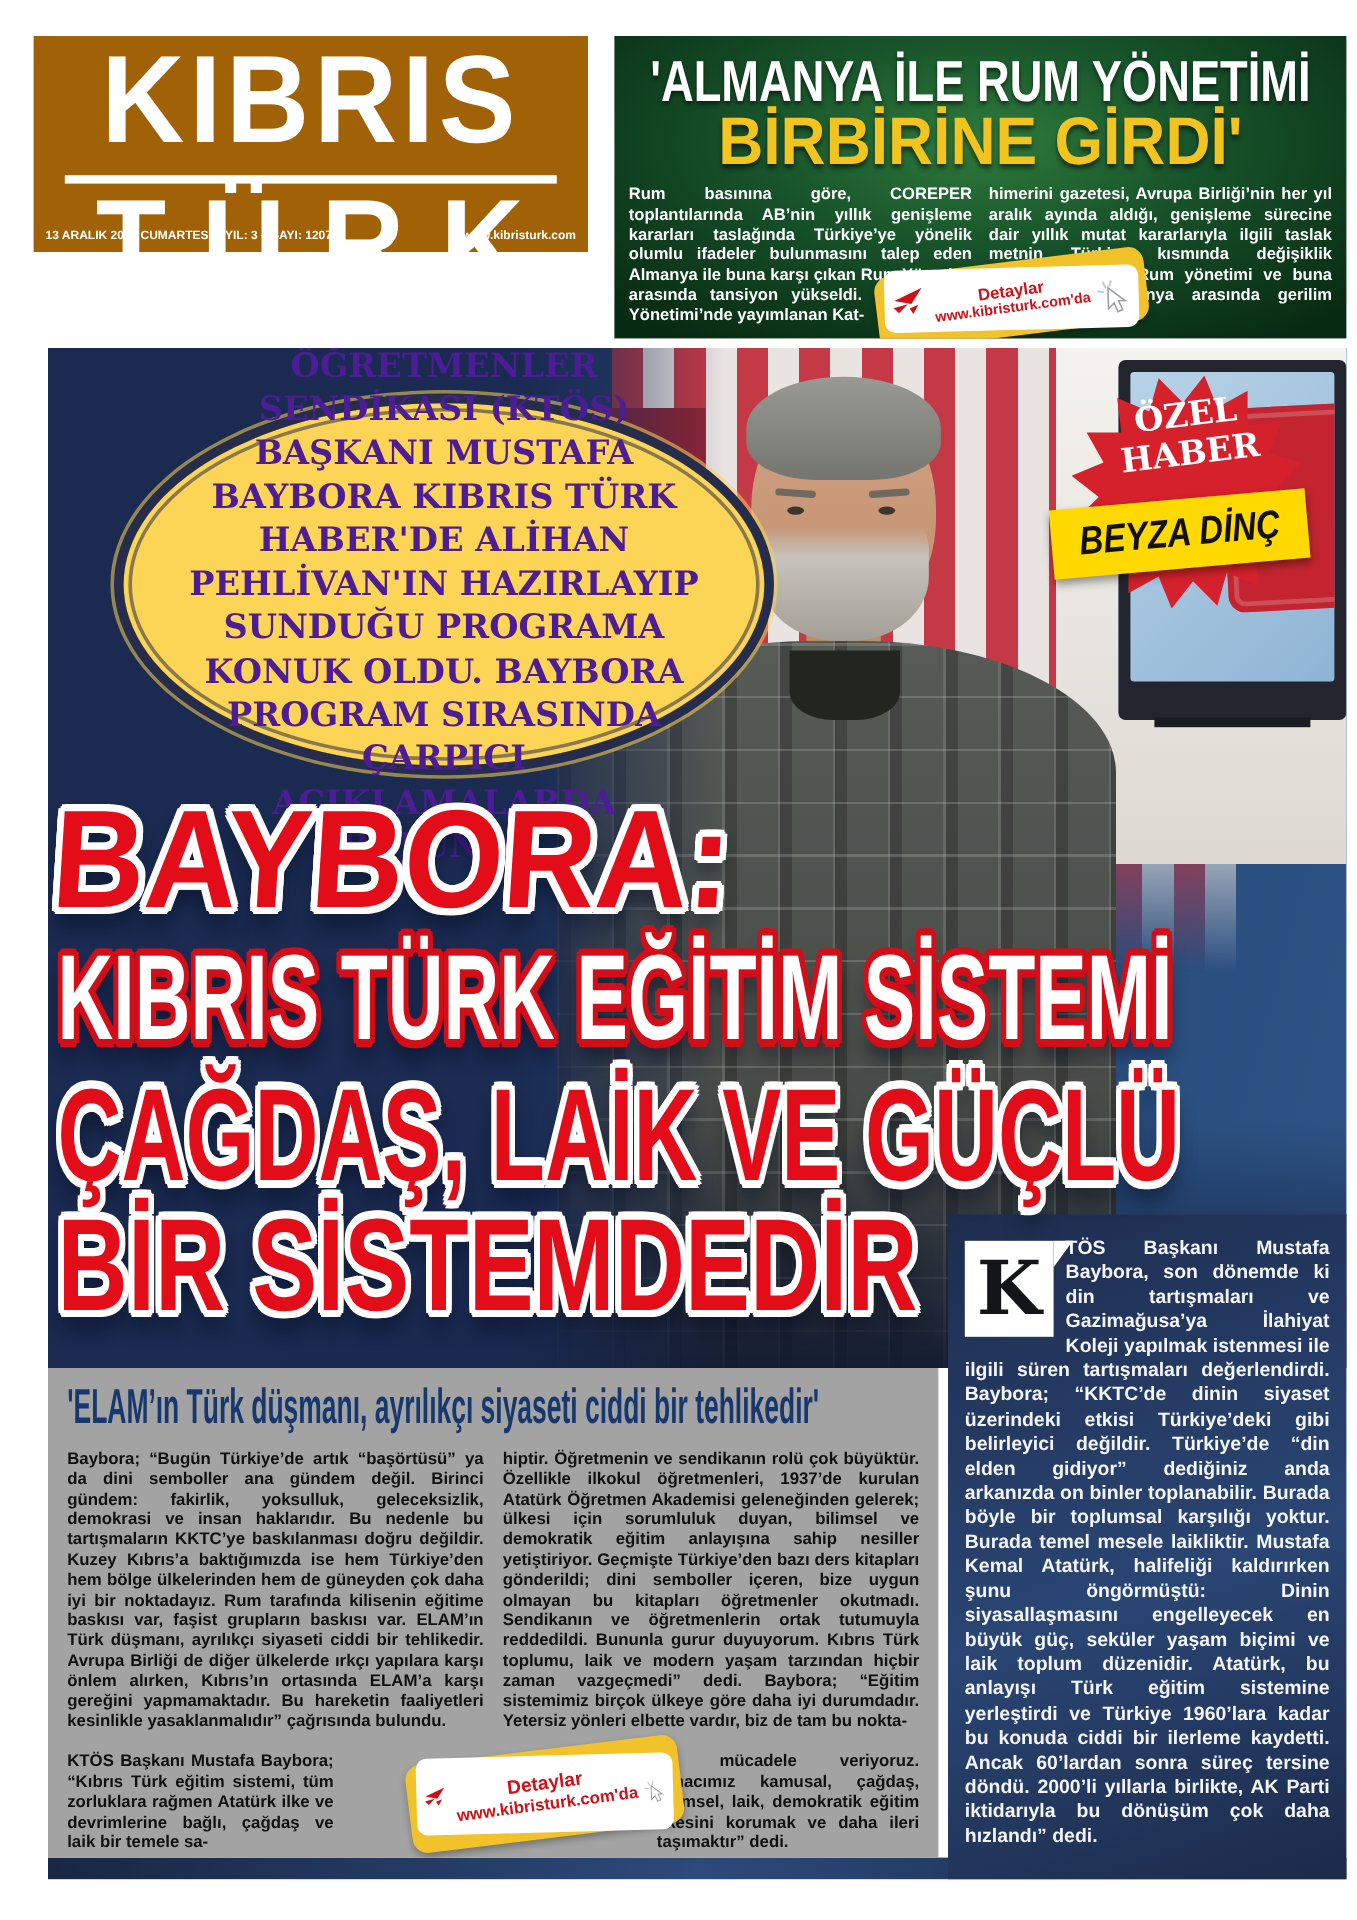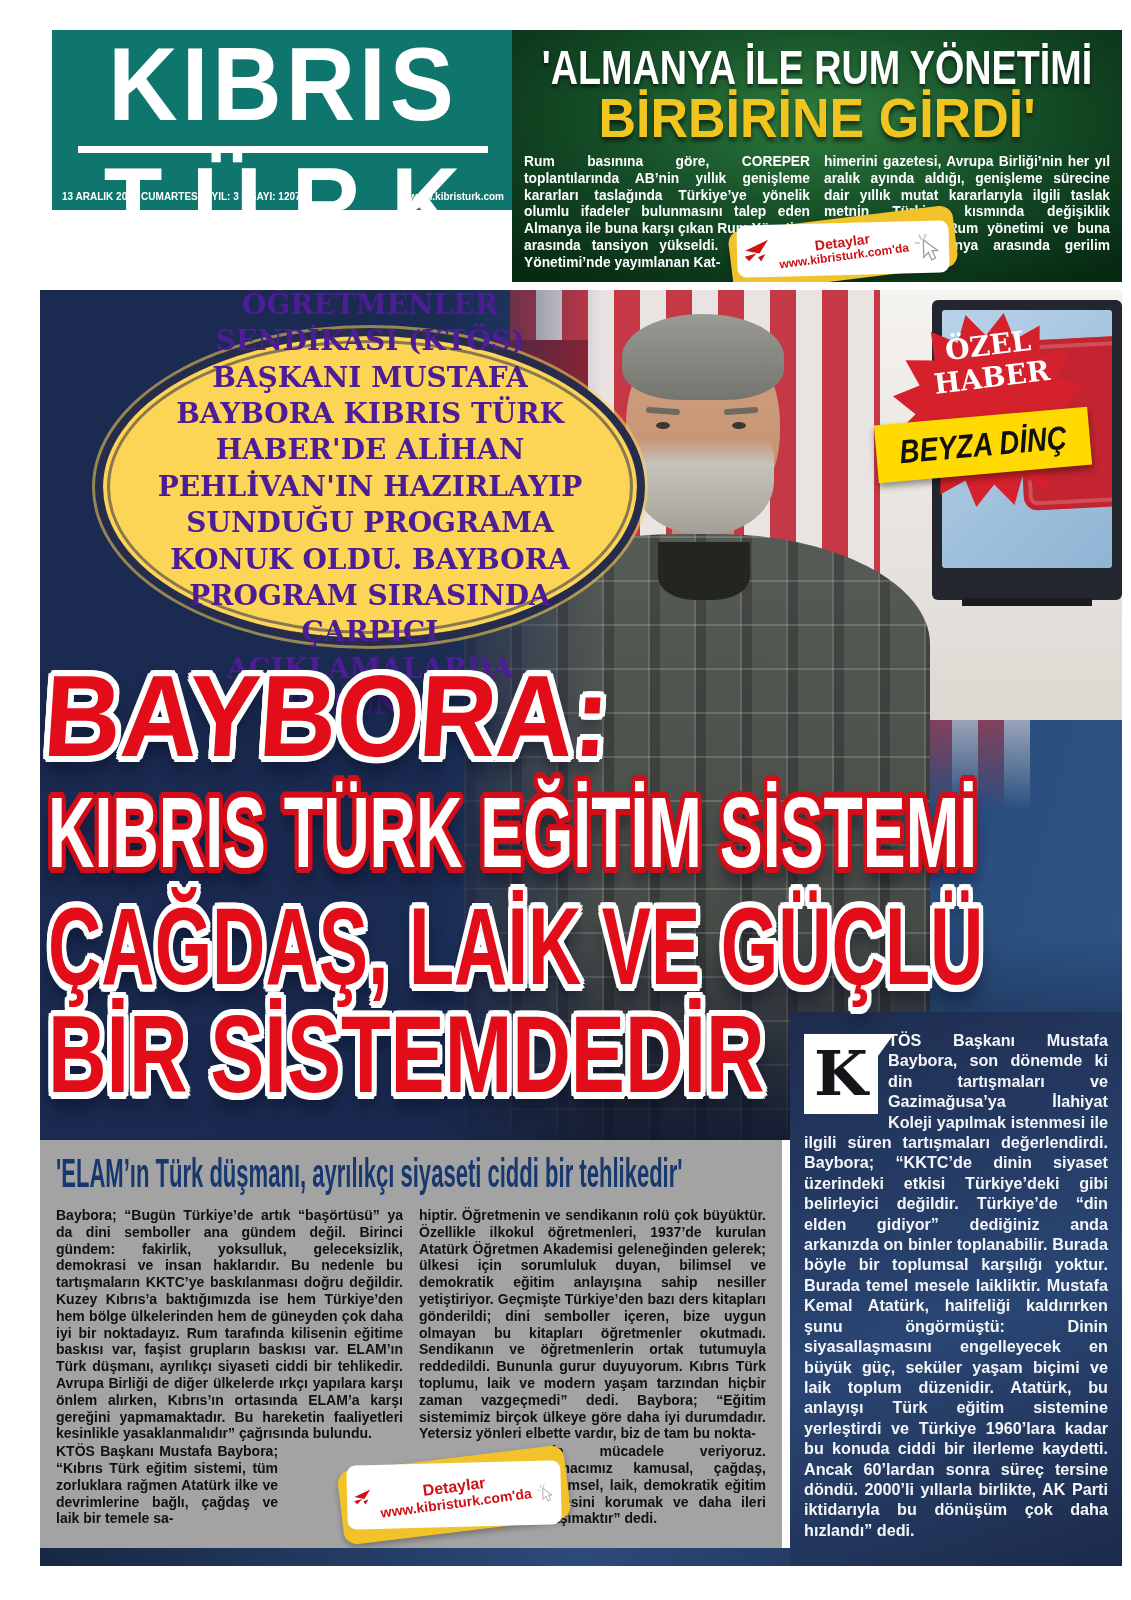--- a/index.html
+++ b/index.html
@@ -1,21 +1,21 @@
 <!DOCTYPE html>
 <html><head>
 <meta charset="utf-8">
 <style>
   * { margin:0; padding:0; box-sizing:border-box; }
   html,body { background:#ffffff; }
   body { font-family:"Liberation Sans", sans-serif; }
   .page { position:relative; width:1131px; height:1600px; background:#ffffff; overflow:hidden; }
 
   
-  .masthead { position:absolute; left:52px; top:30px; width:462px; height:180px; background:#0f766e; color:#fff; }
+  .masthead { position:absolute; left:28px; top:30px; width:462px; height:180px; background:#a16207; color:#fff; }
   .mh-title1 { position:absolute; top:6px; left:0; width:100%; text-align:center; font-size:96px; font-weight:800; letter-spacing:4px; line-height:1; transform:scaleY(1.08); }
   .mh-rule { position:absolute; top:116px; left:26px; right:26px; height:7px; background:#fff; }
   .mh-title2 { position:absolute; top:126px; left:14px; width:100%; text-align:center; font-size:96px; font-weight:800; letter-spacing:30px; line-height:1; transform:scaleY(1.08); }
   .mh-bottom { position:absolute; bottom:8px; left:10px; right:10px; display:flex; justify-content:space-between; font-size:10px; font-weight:700; }
 
   
   .greenbox { position:absolute; left:512px; top:30px; width:610px; height:252px;
     background:radial-gradient(ellipse 70% 80% at 50% 35%, #2f7c3c 0%, #17522a 45%, #072a12 100%); overflow:hidden; }
   .gb-h1 { position:absolute; top:10px; left:50%; transform:translateX(-50%) scale(0.82,1.05); white-space:nowrap; color:#fff; font-size:46px; font-weight:800; text-shadow:0 3px 4px rgba(0,0,0,.55); }
   .gb-h2 { position:absolute; top:58px; left:50%; transform:translateX(-50%) scale(1.0,1.08); white-space:nowrap; color:#f2c41f; font-size:52px; font-weight:800; text-shadow:0 3px 4px rgba(0,0,0,.55); }
@@ -93,21 +93,21 @@
   .hl-name  { top:368px; font-size:116px; transform:scale(.92,1) skewX(-4deg); }
   .hl-line1 { top:492px; font-size:96px;  transform:scale(.67,1.05); }
   .hl-line2 { top:602px; font-size:104px; transform:scale(.71,1.05); }
   .hl-line3 { top:710px; font-size:104px; transform:scale(.78,1.05); }
 
   
   .whitebox { position:absolute; left:40px; top:1140px; width:742px; height:408px; background:#a3a3a3; z-index:10; overflow:hidden; }
   .subhead { margin:12px 0 6px 16px; white-space:nowrap; font-size:38px; font-weight:800; color:#17386e; transform:scale(.58,1.08); transform-origin:left center; }
   .cols { display:flex; gap:16px; padding:6px 16px 0 16px; }
   .col { flex:1; color:#101010; font-size:14px; font-weight:700; line-height:1.2; text-align:justify; }
-  .col p + p { margin-top:1px; }
+  .col p + p { margin-top:17px; }
   .tail-left { width:64%; }
   .tail-right { width:63%; margin-left:37%; }
 
   
   .rightpanel { position:absolute; left:790px; top:1012px; width:332px; height:554px; z-index:7; padding:18px 14px 10px 14px;
     background:linear-gradient(160deg, #1e2c4e 0%, #2a4674 55%, #1c2a4a 100%); }
   .dropcap { float:left; width:74px; height:80px; background:#fff; margin:4px 10px 2px 0; position:relative;
     display:flex; align-items:center; justify-content:center; }
   .dropcap::after { content:""; position:absolute; right:-16px; top:0; border-top:22px solid #fff; border-right:16px solid transparent; }
   .dropcap-letter { font-family:"DejaVu Serif", serif; font-weight:700; font-size:62px; color:#141519; line-height:1; }

